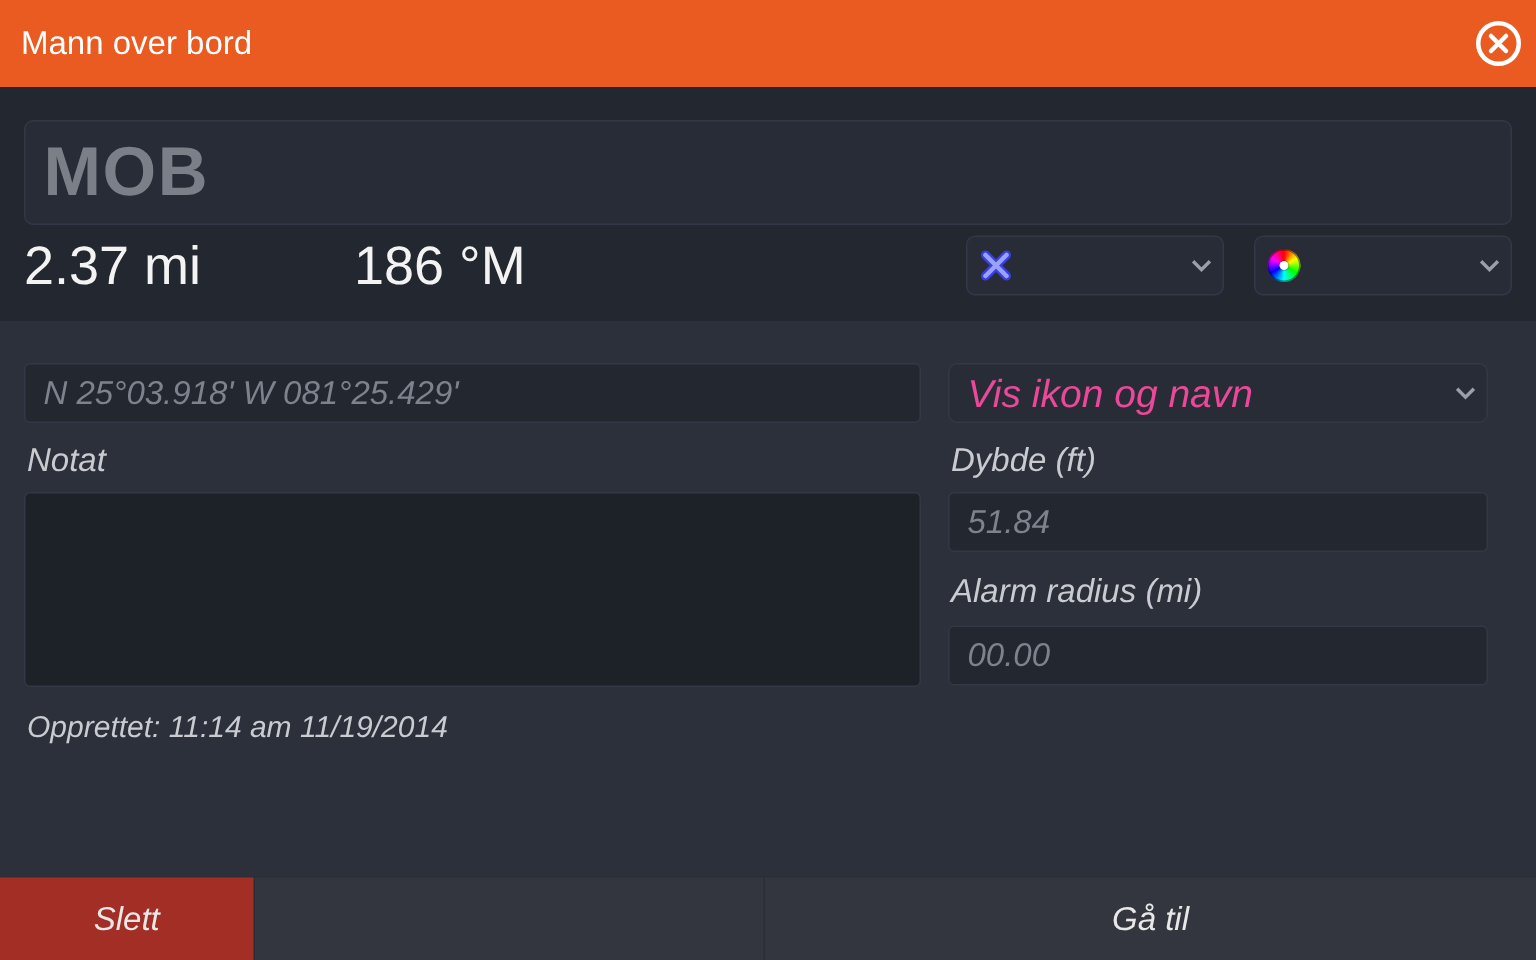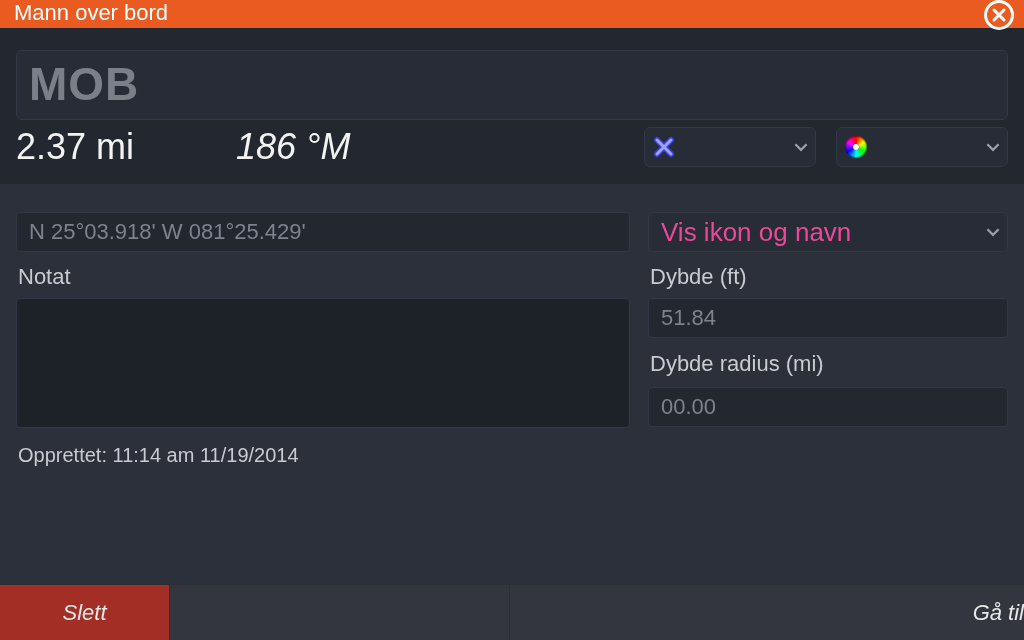--- a/index.html
+++ b/index.html
@@ -4,24 +4,24 @@
 <style>
   * { box-sizing: border-box; margin: 0; padding: 0; }
   html, body { width: 1024px; height: 640px; overflow: hidden; }
   body {
     font-family: "Segoe UI", Tahoma, Arial, sans-serif;
     background: #2b303a;
     color: #e0e0e0;
   }
 
   .titlebar {
-    height: 28px;
+    height: 58px;
     background: #ea5b21;
     display: flex;
-    align-items: flex-start;
+    align-items: center;
     padding: 0 10px 0 14px;
     color: #ffffff;
   }
   .titlebar .title {
     font-size: 22px;
     font-weight: 400;
     flex: 1;
   }
   .close-btn {
     width: 30px; height: 30px;
@@ -56,21 +56,21 @@
     align-items: center;
     gap: 20px;
     margin-top: 2px;
   }
   .metric {
     color: #f3f3f3;
     font-size: 36px;
     font-weight: 400;
   }
   .metric.first { min-width: 200px; }
-  .metric.second { flex: 1; font-style: italic; }
+  .metric.second { flex: 1; }
 
   .combo {
     height: 40px;
     background: #272c36;
     border: 1px solid #323846;
     border-radius: 6px;
     display: flex;
     align-items: center;
     cursor: pointer;
   }
@@ -104,21 +104,22 @@
     top:50%; left:50%;
     width:6px; height:6px;
     background:#fff;
     border-radius:50%;
     transform:translate(-50%,-50%);
     box-shadow:0 0 1px #000;
   }
 
   .section-mid {
     background: #2b303a;
-    padding: 28px 16px 12px 16px;
+    padding: 28px 32px 12px 16px;
+    font-style: italic;
   }
 
   .mid-grid {
     display: grid;
     grid-template-columns: 1fr 360px;
     column-gap: 18px;
     row-gap: 6px;
   }
 
   .input-box {
@@ -181,21 +182,20 @@
   .bottom-bar .btn.slett {
     flex: 0 0 170px;
     background: #a22e25;
   }
   .bottom-bar .btn.neutral {
     flex: 0 0 340px;
     background: #33363e;
   }
   .bottom-bar .btn.primary {
     background: #33363e;
-    justify-content: flex-end;
   }
 
   .chev svg { width: 14px; height: 14px; }
 </style>
 </head>
 <body>
 
 <div class="titlebar">
   <div class="title">Mann over bord</div>
   <div class="close-btn">
@@ -260,21 +260,21 @@
     </div>
 
     <div class="label">Notat</div>
     <div class="label">Dybde (ft)</div>
 
     <div class="notat-area" style="grid-row: span 3;"></div>
     <div class="input-box active">
       <span>51.84</span>
     </div>
 
-    <div class="label">Dybde radius (mi)</div>
+    <div class="label">Alarm radius (mi)</div>
 
     <div class="input-box active">
       <span>00.00</span>
     </div>
   </div>
 
   <div class="created">Opprettet: 11:14 am  11/19/2014</div>
 </div>
 
 <div class="bottom-bar">

